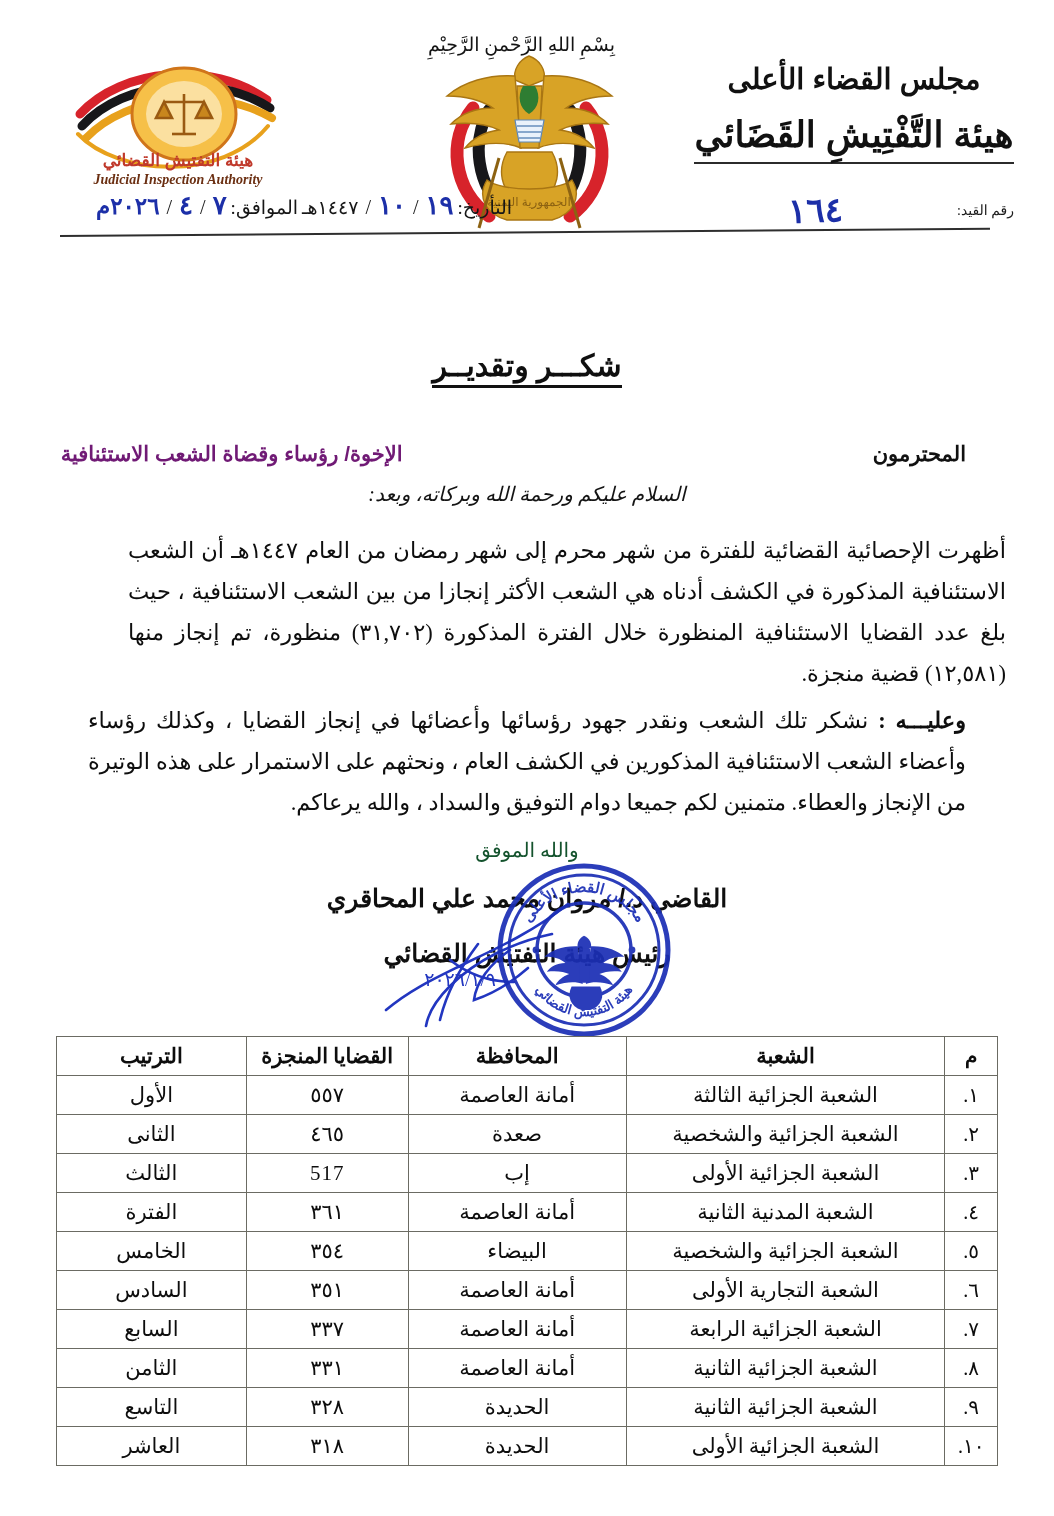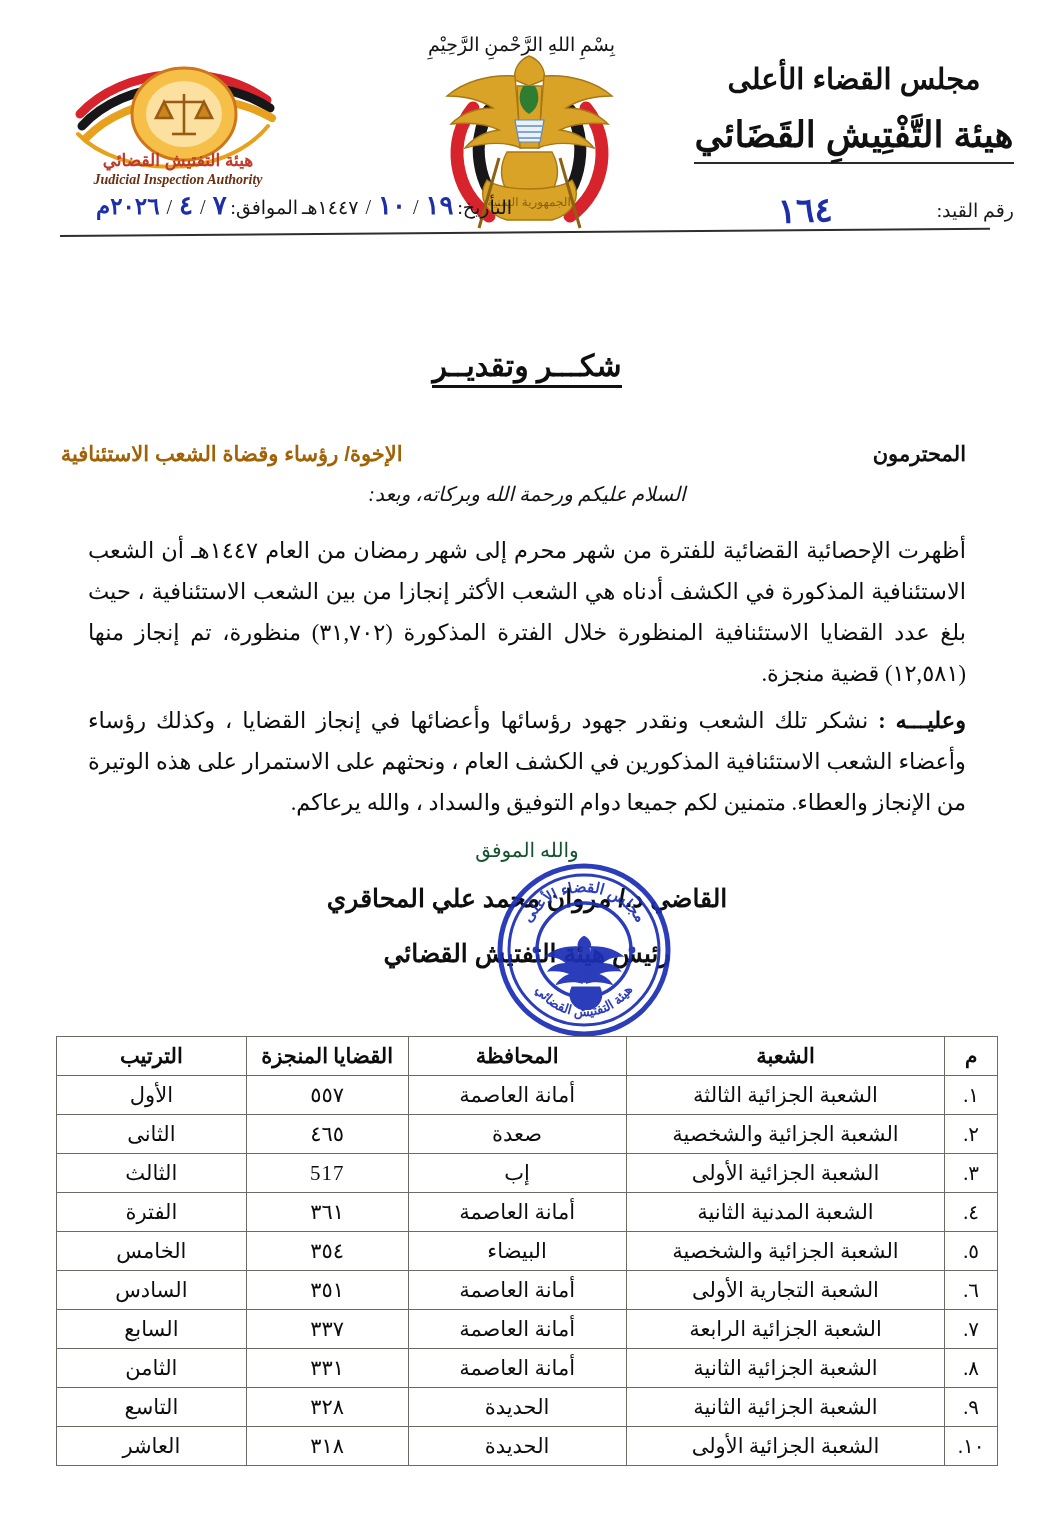--- a/index.html
+++ b/index.html
@@ -26,21 +26,21 @@
   }
   .org .l2{
     margin-top:18px;font-size:36px;font-weight:bold;color:#111;letter-spacing:0.5px;
     font-family:"Liberation Sans",sans-serif;white-space:nowrap;
   }
   .org .rule{margin-top:6px;height:2px;background:#2b2b2b;width:100%;}
   .reg{
     position:absolute;right:40px;top:190px;width:330px;
     display:flex;align-items:center;gap:10px;justify-content:flex-start;
   }
-  .reg .lbl{font-size:19px;color:#1a1a1a;white-space:nowrap;}
+  .reg .lbl{font-size:14px;color:#1a1a1a;white-space:nowrap;}
   .reg .val{
     flex:1;text-align:center;font-size:34px;color:#1c2fa8;
     font-family:"Liberation Serif",serif;font-weight:bold;
     transform:rotate(-2deg);
   }
   .datebar{
     position:absolute;left:42px;top:190px;width:470px;
     display:flex;align-items:baseline;justify-content:flex-start;
     direction:rtl;font-size:19px;color:#161616;white-space:nowrap;gap:4px;
   }
@@ -59,39 +59,39 @@
     font-size:30px;font-weight:bold;color:#0f0f0f;letter-spacing:2px;
     border-bottom:3px solid #111;padding-bottom:3px;
     font-family:"Liberation Sans",sans-serif;
   }
   .addr-row{
     position:absolute;top:442px;left:0;width:1054px;
     display:flex;direction:rtl;padding:0 88px;box-sizing:border-box;
     justify-content:space-between;align-items:baseline;
   }
   .addr-main{
-    font-size:21px;font-weight:bold;color:#a16207;
+    font-size:21px;font-weight:bold;color:#701a75;
     font-family:"Liberation Sans",sans-serif;margin-right:470px;white-space:nowrap;
   }
   .addr-resp{
     font-size:21px;font-weight:bold;color:#111;
     font-family:"Liberation Sans",sans-serif;white-space:nowrap;text-align:center;
   }
   .greet{
     position:absolute;top:482px;left:0;width:1054px;text-align:center;
     font-size:20px;font-style:italic;color:#141414;
     font-family:"Liberation Serif",serif;
   }
   .para{
     position:absolute;left:88px;width:878px;
     text-align:justify;text-align-last:right;direction:rtl;
     font-size:22.5px;line-height:41px;color:#0e0e0e;
     font-family:"Liberation Serif",serif;
   }
-  .para.p1{top:530px;}
+  .para.p1{top:530px;margin-left:40px;}
   .para.p2{top:700px;}
   .para b{font-weight:bold;}
   .lead{font-weight:bold;letter-spacing:1px;}
   
   .sig{
     position:absolute;top:838px;left:0;width:1054px;text-align:center;
     direction:rtl;
   }
   .sig .pious{
     font-size:20px;color:#14532d;font-family:"Liberation Serif",serif;
@@ -231,20 +231,32 @@
     <b class="lead">وعليـــه :</b>
     <span>نشكر تلك الشعب ونقدر جهود رؤسائها وأعضائها في إنجاز القضايا ، وكذلك رؤساء وأعضاء الشعب الاستئنافية المذكورين في الكشف العام ، ونحثهم على الاستمرار على هذه الوتيرة من الإنجاز والعطاء. متمنين لكم جميعا دوام التوفيق والسداد ، والله يرعاكم.</span>
   </div>
 
   <div class="sig">
     <div class="pious">والله الموفق</div>
     <div class="name">القاضي د./ مروان محمد علي المحاقري</div>
     <div class="role">رئيس هيئة التفتيش القضائي</div>
   </div>
 
+  <div class="scribble">
+    <svg width="300" height="140" viewBox="0 0 300 140">
+      <g fill="none" stroke="#2236c0" stroke-width="2.6" stroke-linecap="round">
+        <path d="M268 14 C236 40 198 58 168 72 C140 86 112 98 86 120"></path>
+        <path d="M252 44 C214 52 176 70 150 96 C136 110 128 124 126 136"></path>
+        <path d="M210 60 C190 74 176 92 174 110 C192 104 212 92 228 78"></path>
+        <path d="M178 54 C160 78 146 104 140 130"></path>
+        <path d="M150 70 C168 84 190 92 214 92"></path>
+      </g>
+      <text x="196" y="96" font-family="Liberation Serif, serif" font-size="19" fill="#2236c0">٢٠٢٦/١/٩</text>
+    </svg>
+  </div>
 
   <div class="stamp">
     <svg width="176" height="176" viewBox="0 0 176 176">
       <circle cx="88" cy="88" r="84" fill="none" stroke="#1b2fb5" stroke-width="5"></circle>
       <circle cx="88" cy="88" r="75" fill="none" stroke="#1b2fb5" stroke-width="3"></circle>
       <circle cx="88" cy="88" r="47" fill="none" stroke="#1b2fb5" stroke-width="3.4"></circle>
       <circle cx="40" cy="88" r="3.4" fill="#1b2fb5"></circle>
       <circle cx="136" cy="88" r="3.4" fill="#1b2fb5"></circle>
       <path id="arcTop" d="M 26 92 A 62 62 0 0 1 150 92" fill="none"></path>
       <text font-family="Liberation Sans, sans-serif" font-size="15" font-weight="bold" fill="#1b2fb5">

